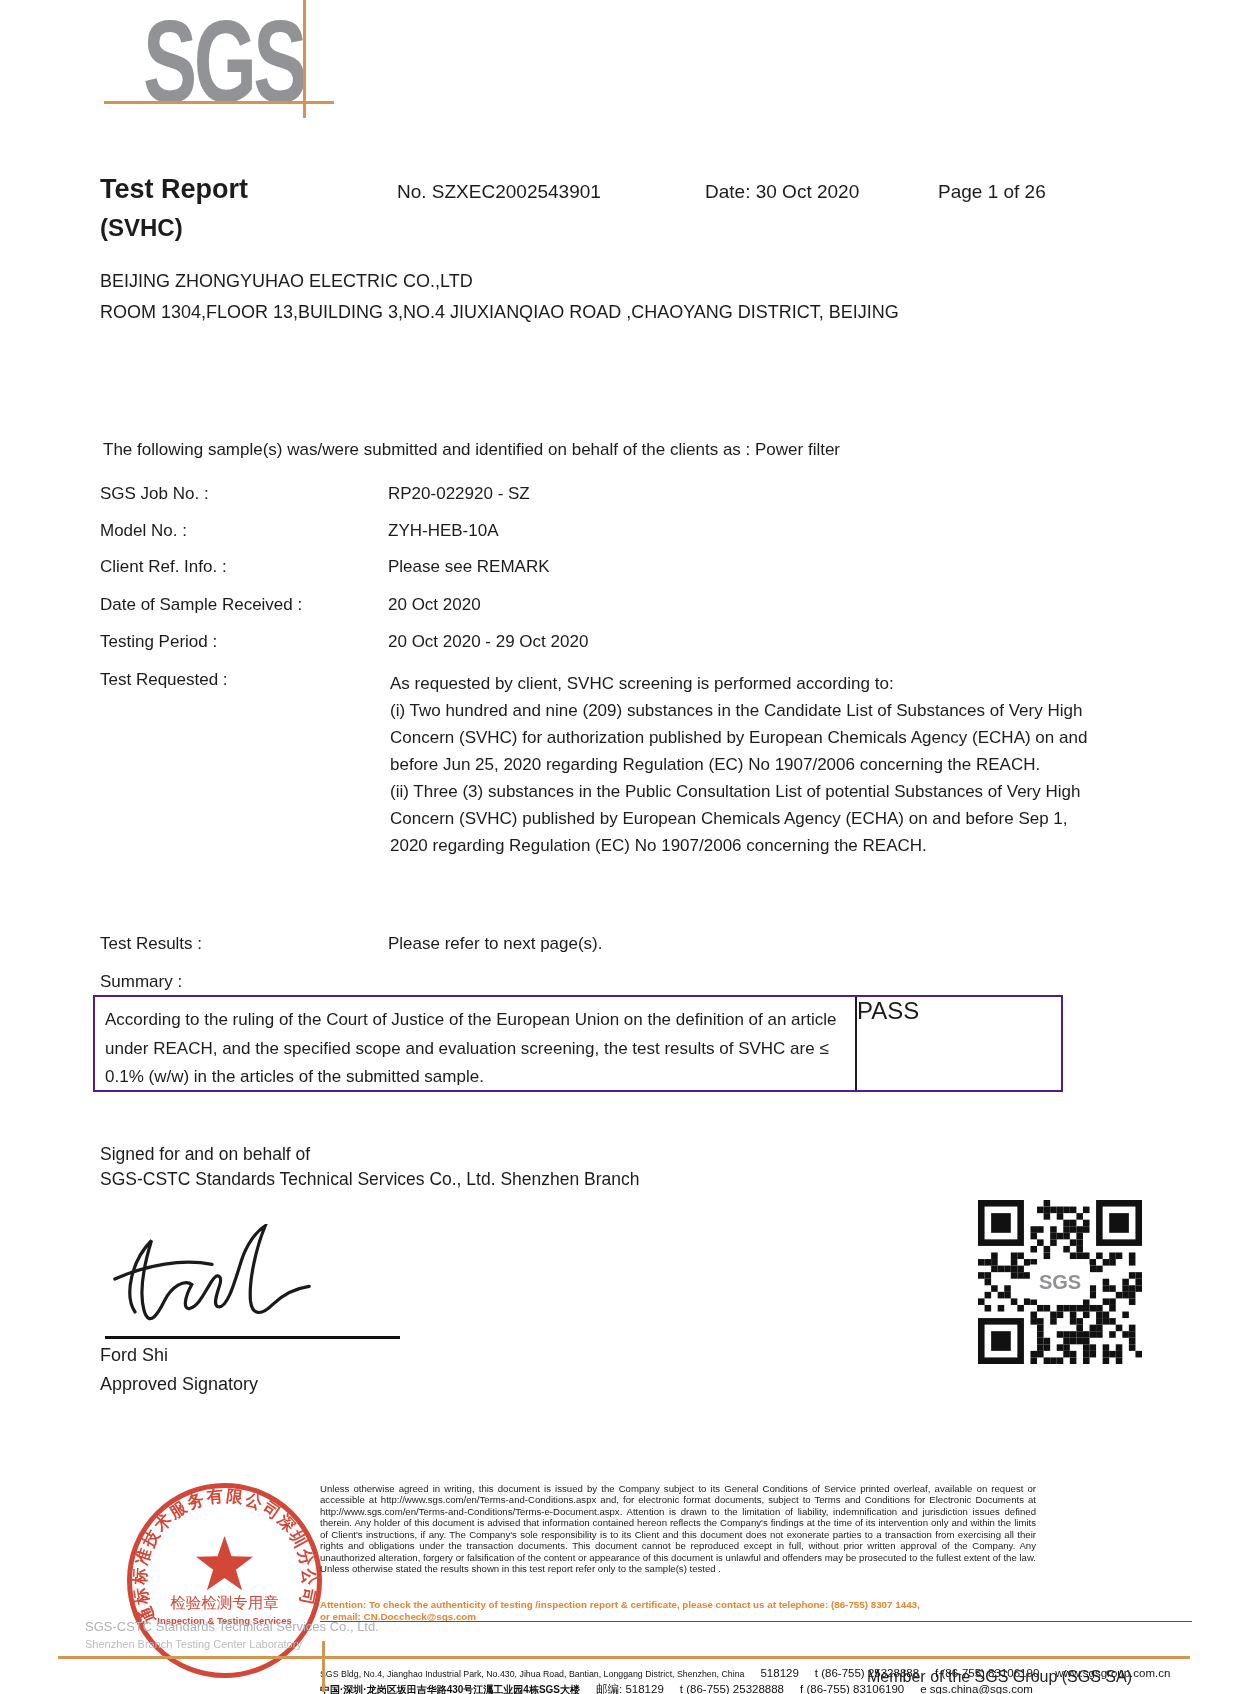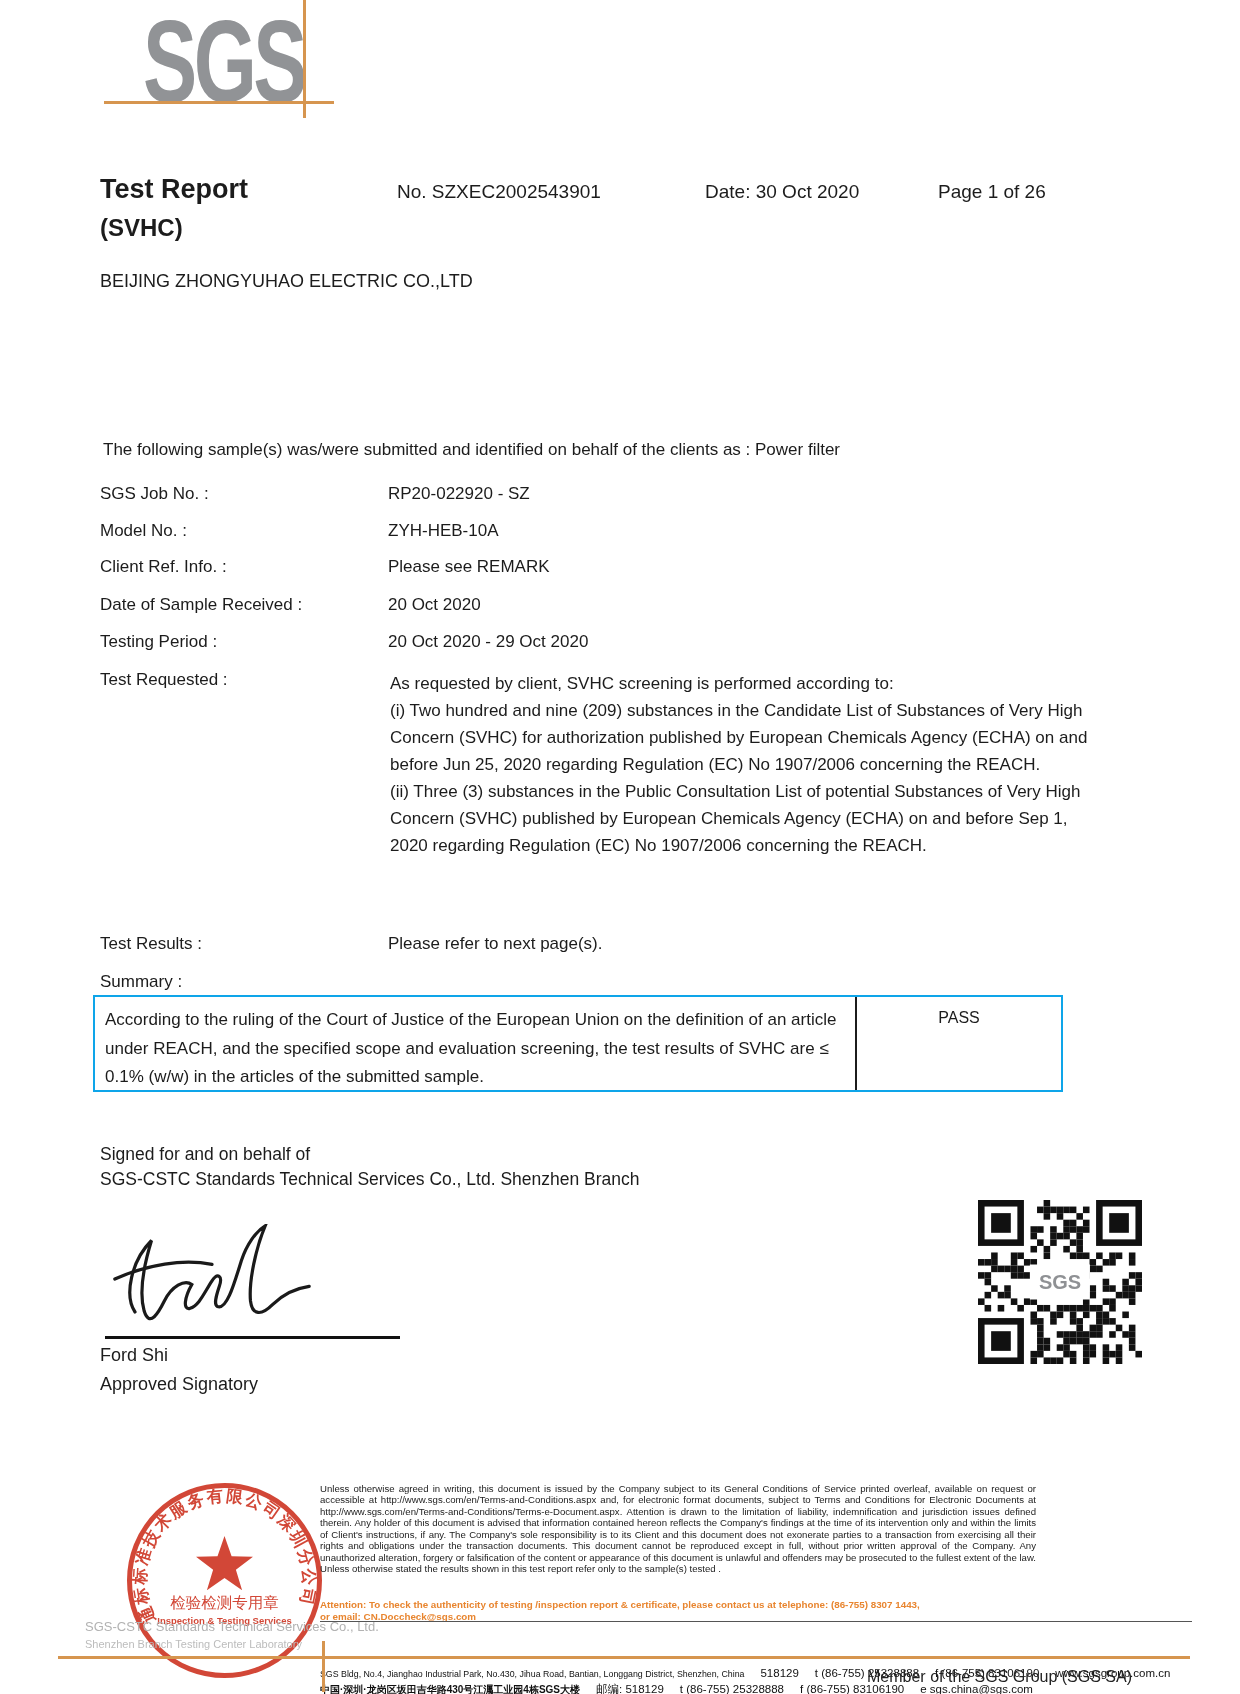--- a/index.html
+++ b/index.html
@@ -27,25 +27,25 @@
   
   .flabel{left:100px;font-size:17px;}
   .fvalue{left:388px;font-size:17px;}
   .y0{top:484px;} .y1{top:521px;} .y2{top:557px;} .y3{top:595px;} .y4{top:632px;}
   .y-tr{top:670px;}
   .tr-value{left:390px;top:670px;width:700px;font-size:17px;line-height:27px;}
   .tr-value p{margin:0;}
   .y-res{top:934px;}
   .summary-label{left:100px;top:972px;font-size:17px;}
 
-  .summary-table{left:93px;top:995px;width:970px;height:97px;border:2px solid #0ea5e9;
+  .summary-table{left:93px;top:995px;width:970px;height:97px;border:2px solid #4c1d95;
                  box-sizing:border-box;display:flex;}
   .summary-cell{flex:0 0 762px;border-right:2px solid #1c1c1c;padding:9px 14px 0 10px;
                 font-size:17px;line-height:28.5px;box-sizing:border-box;}
-  .verdict-cell{flex:1;text-align:center;padding-top:12px;font-size:16px;}
+  .verdict-cell{flex:1;text-align:left;font-size:24px;}
 
   .signed1{left:100px;top:1144px;font-size:17.5px;}
   .signed2{left:100px;top:1169px;font-size:17.5px;}
   .sig-svg{left:98px;top:1224px;width:250px;height:110px;}
   .sig-line{left:105px;top:1336px;width:295px;height:2.5px;background:#111;}
   .sig-name{left:100px;top:1345px;font-size:18px;}
   .sig-role{left:100px;top:1374px;font-size:18px;}
 
   
   .qr{left:978px;top:1200px;width:164px;height:164px;}
@@ -84,20 +84,21 @@
   <div class="abs hline-top"></div>
 
   <div class="abs title">Test Report</div>
   <div class="abs report-no">No. SZXEC2002543901</div>
   <div class="abs date">Date: 30 Oct 2020</div>
   <div class="abs page-no">Page 1 of 26</div>
   <div class="abs svhc">(SVHC)</div>
 
   <div class="abs client">
     <div>BEIJING ZHONGYUHAO ELECTRIC CO.,LTD</div>
+    <div>ROOM 1304,FLOOR 13,BUILDING 3,NO.4 JIUXIANQIAO ROAD ,CHAOYANG DISTRICT, BEIJING</div>
   </div>
 
   <div class="abs intro">The following sample(s) was/were submitted and identified on behalf of the clients as : Power filter</div>
 
   <div class="abs flabel y0">SGS Job No. :</div>
   <div class="abs fvalue y0">RP20-022920 - SZ</div>
   <div class="abs flabel y1">Model No. :</div>
   <div class="abs fvalue y1">ZYH-HEB-10A</div>
   <div class="abs flabel y2">Client Ref. Info. :</div>
   <div class="abs fvalue y2">Please see REMARK</div>

